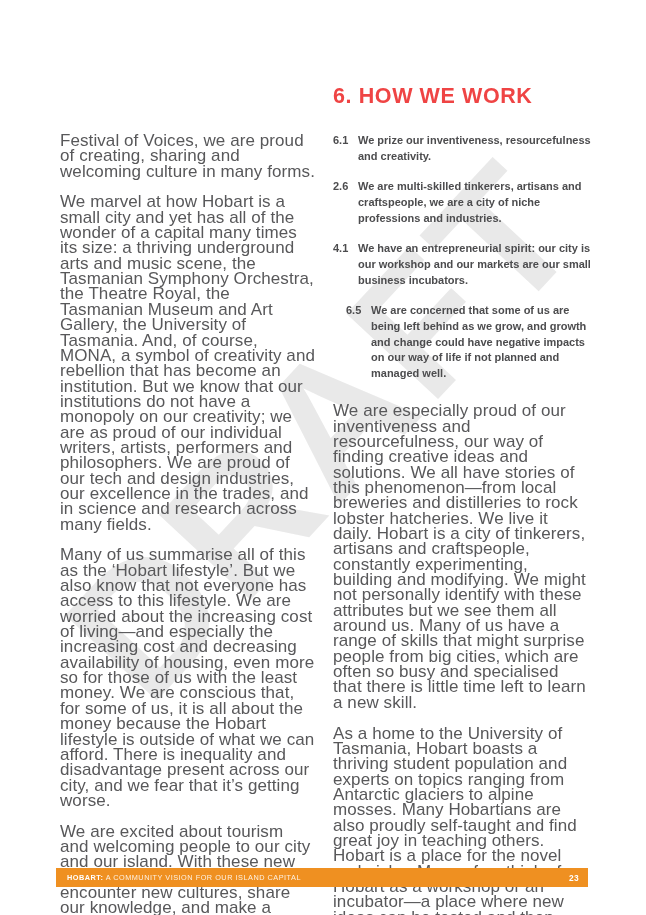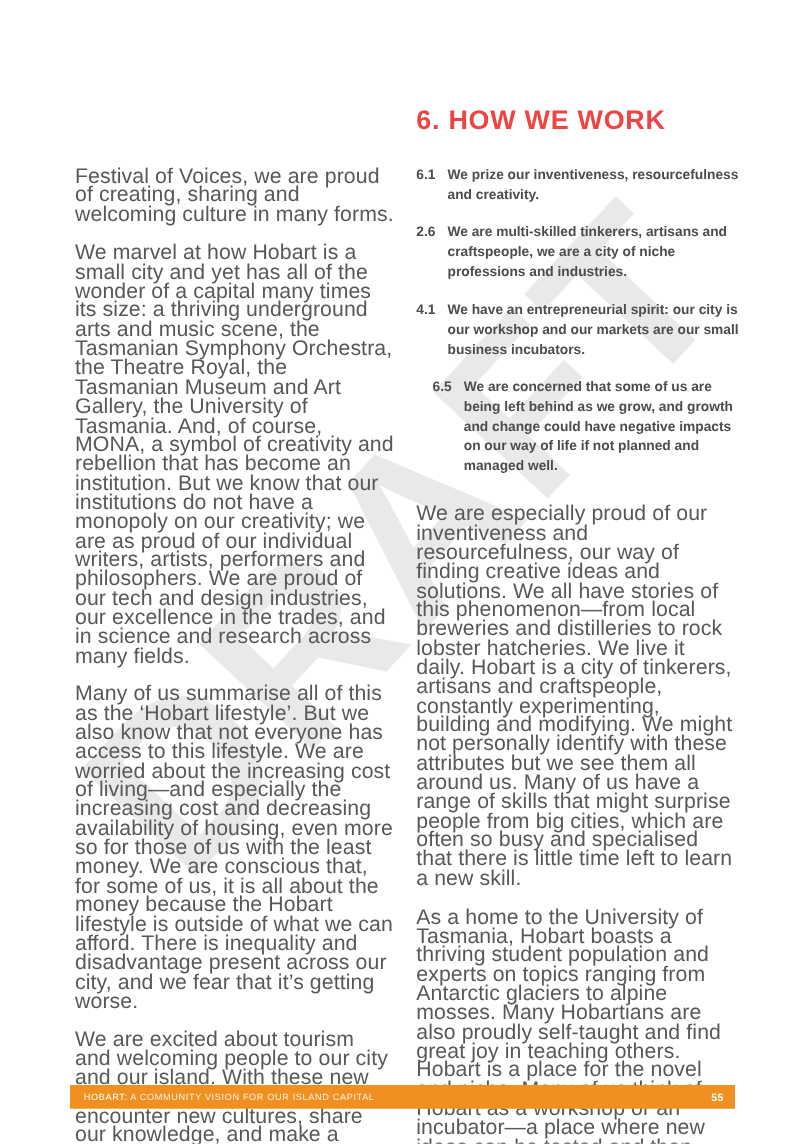--- a/index.html
+++ b/index.html
@@ -109,21 +109,21 @@
     box-sizing: border-box;
     padding: 0 9px 0 11px;
   }
   .footer-text {
     font-size: 7.3px;
     letter-spacing: 0.52px;
     color: #fdf1e2;
     white-space: nowrap;
   }
   .footer-text .bold {
-    font-weight: normal;
+    font-weight: bold;
     color: #ffffff;
   }
   .footer-page {
     margin-left: auto;
     font-size: 8.4px;
     font-weight: bold;
     color: #ffffff;
     letter-spacing: 0.3px;
   }
 </style>
@@ -161,16 +161,16 @@
         <span class="num">6.5</span>
         <span>We are concerned that some of us are being left behind as we grow, and growth and change could have negative impacts on our way of life if not planned and managed well.</span>
       </li>
     </ul>
     <p class="para">We are especially proud of our inventiveness and resourcefulness, our way of finding creative ideas and solutions. We all have stories of this phenomenon—from local breweries and distilleries to rock lobster hatcheries. We live it daily. Hobart is a city of tinkerers, artisans and craftspeople, constantly experimenting, building and modifying. We might not personally identify with these attributes but we see them all around us. Many of us have a range of skills that might surprise people from big cities, which are often so busy and specialised that there is little time left to learn a new skill.</p>
     <p class="para">As a home to the University of Tasmania, Hobart boasts a thriving student population and experts on topics ranging from Antarctic glaciers to alpine mosses. Many Hobartians are also proudly self-taught and find great joy in teaching others. Hobart is a place for the novel and niche. Many of us think of Hobart as a workshop or an incubator—a place where new ideas can be tested and then taken to</p>
   </div>
 
   <div class="footer-bar">
     <div class="footer-text"><span class="bold">HOBART:</span><span> A COMMUNITY VISION FOR OUR ISLAND CAPITAL</span></div>
-    <div class="footer-page">55</div>
+    <div class="footer-page">23</div>
   </div>
 
 </div>
 
 </body></html>

